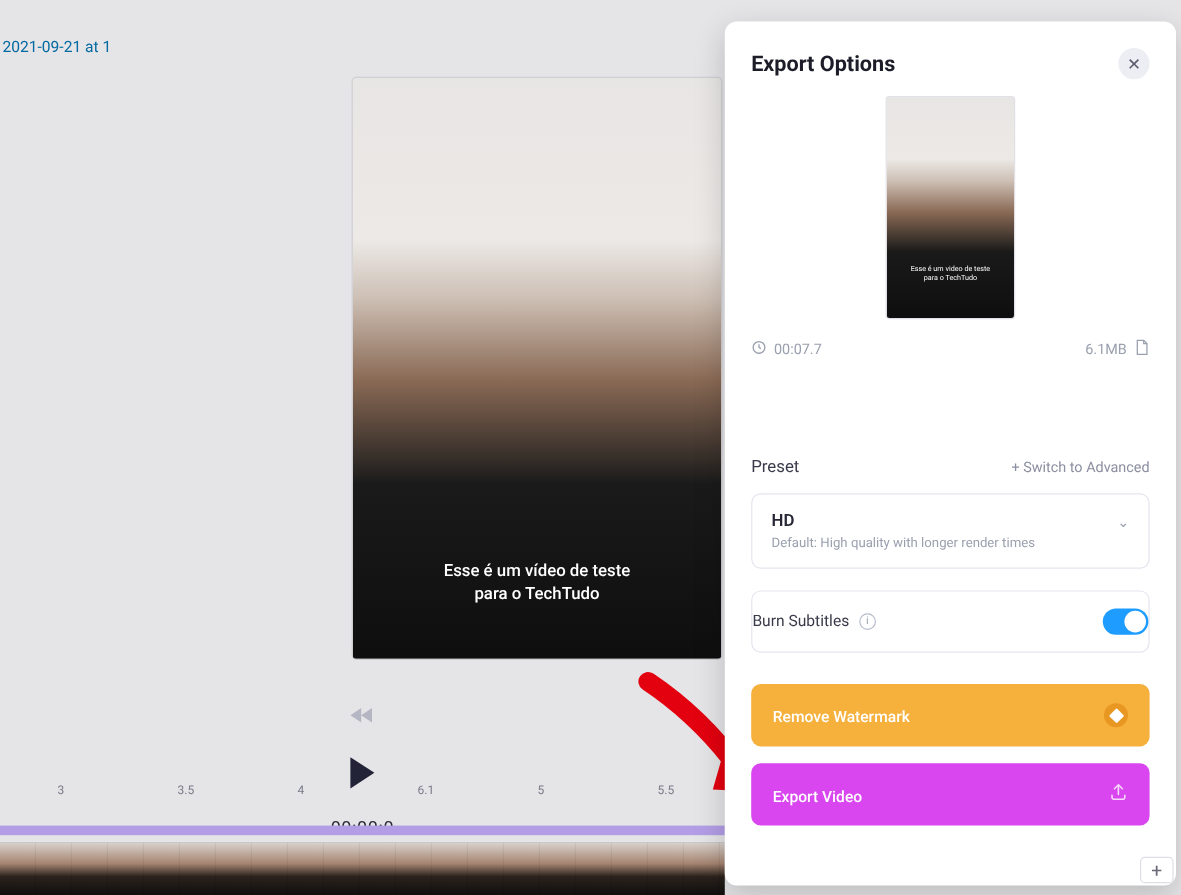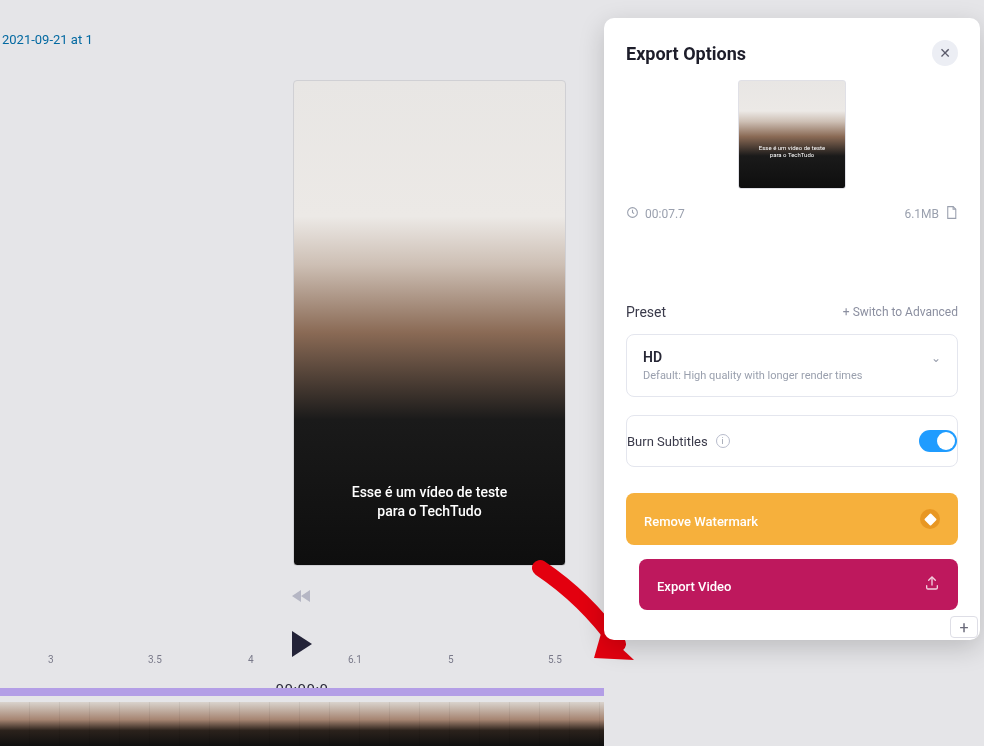--- a/index.html
+++ b/index.html
@@ -19,23 +19,23 @@
   }
   .filename {
     position: absolute;
     top: 32px;
     left: 2px;
     font-size: 13px;
     color: #0369a1;
   }
   .video-preview {
     position: absolute;
-    top: 80px;
+    top: 64px;
     left: 293px;
-    width: 273px;
+    width: 309px;
     height: 486px;
     border-radius: 4px;
     background: linear-gradient(180deg, #e8e6e4 0%, #ece9e6 28%, #cdbfb4 38%, #8a6a55 52%, #1a1a1a 70%, #0e0e0e 100%);
     border: 1px solid #d0d0d4;
     overflow: hidden;
   }
   .video-caption {
     position: absolute;
     bottom: 44px;
     left: 0; right: 0;
@@ -93,21 +93,21 @@
     height: 44px;
     background: linear-gradient(180deg,#d9d3cd 0%,#a68572 40%,#2b221c 65%,#0f0f0f 100%);
     border-right: 1px solid rgba(0,0,0,0.05);
   }
   
   .panel {
     position: absolute;
     top: 18px;
     right: 4px;
     width: 376px;
-    height: 622px;
+    height: 720px;
     background: #fff;
     border-radius: 10px;
     box-shadow: 0 8px 26px rgba(0,0,0,0.18);
     padding: 22px 22px 16px 22px;
     display: flex;
     flex-direction: column;
   }
   .panel-header {
     display: flex;
     justify-content: space-between;
@@ -203,21 +203,21 @@
     display: flex;
     justify-content: space-between;
     align-items: flex-end;
     font-size: 13px;
     font-weight: 500;
     cursor: pointer;
     color: #fff;
     margin-bottom: 14px;
   }
   .btn-orange { background: #f6b03c; }
-  .btn-blue { background: #be185d; margin-left: 13px; }
+  .btn-blue { background: #d946ef; }
   .diamond {
     width: 20px; height: 20px; border-radius: 50%;
     background: #e89722;
     display: flex; align-items: center; justify-content: center;
   }
   .diamond-inner {
     width: 9px; height: 9px; background: #fff; transform: rotate(45deg);
     border-radius: 1px;
   }
   .export-icon { opacity: 0.8; }

